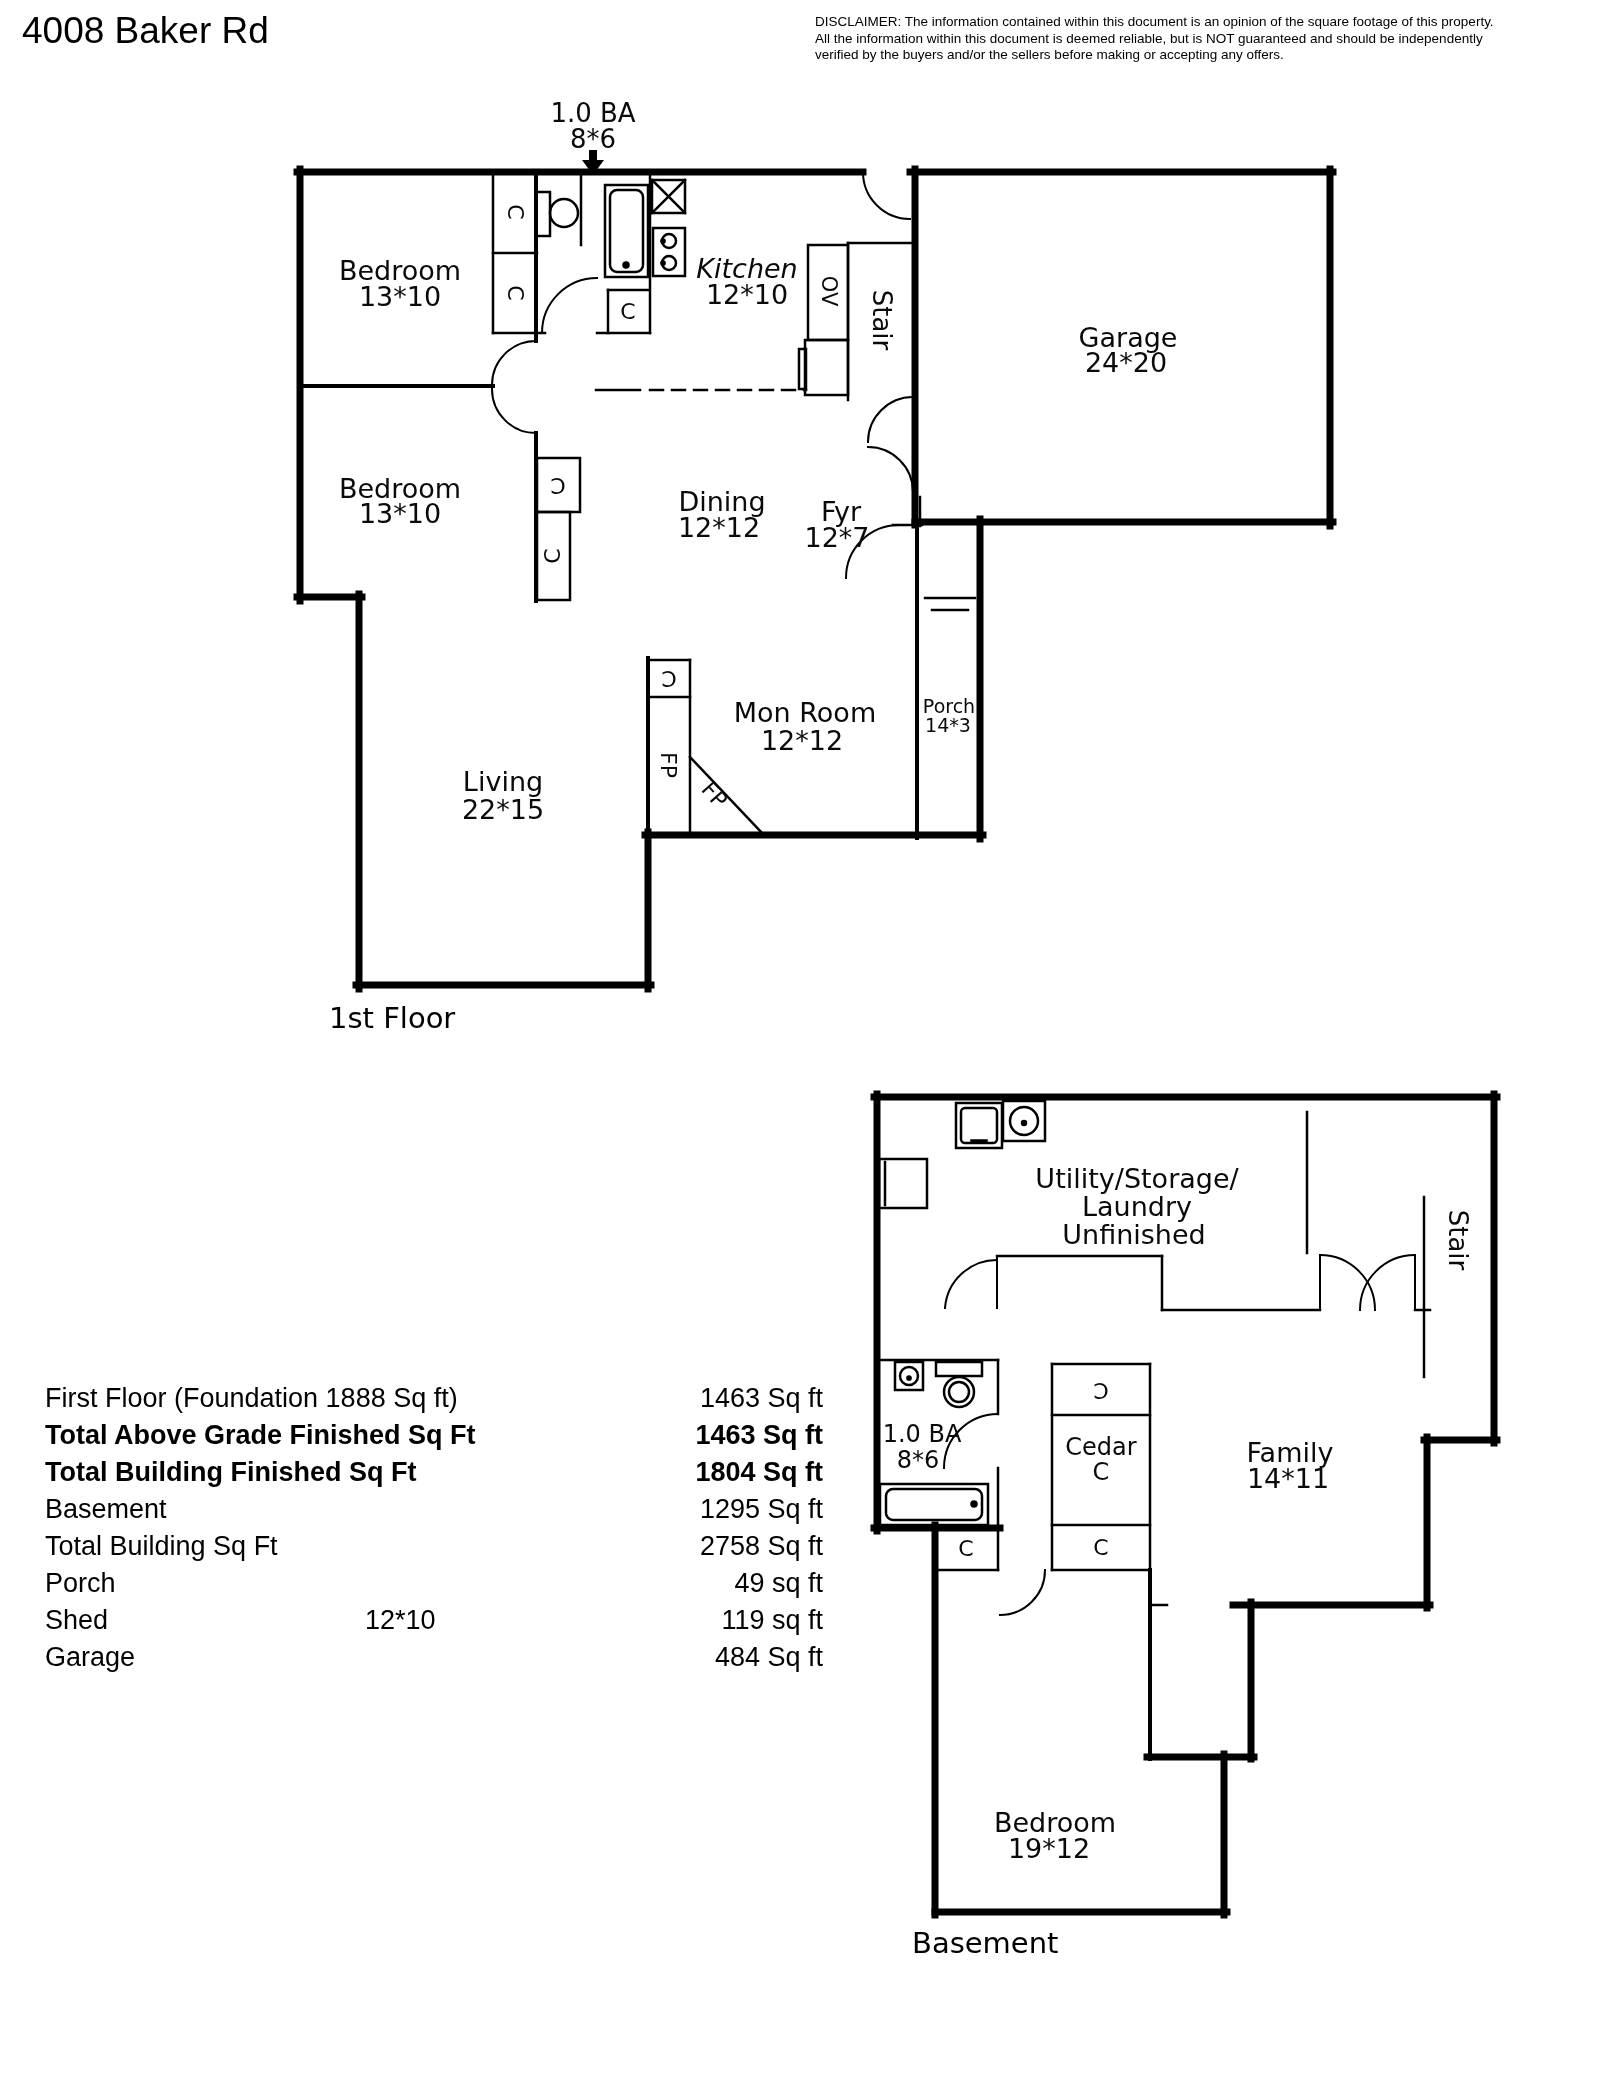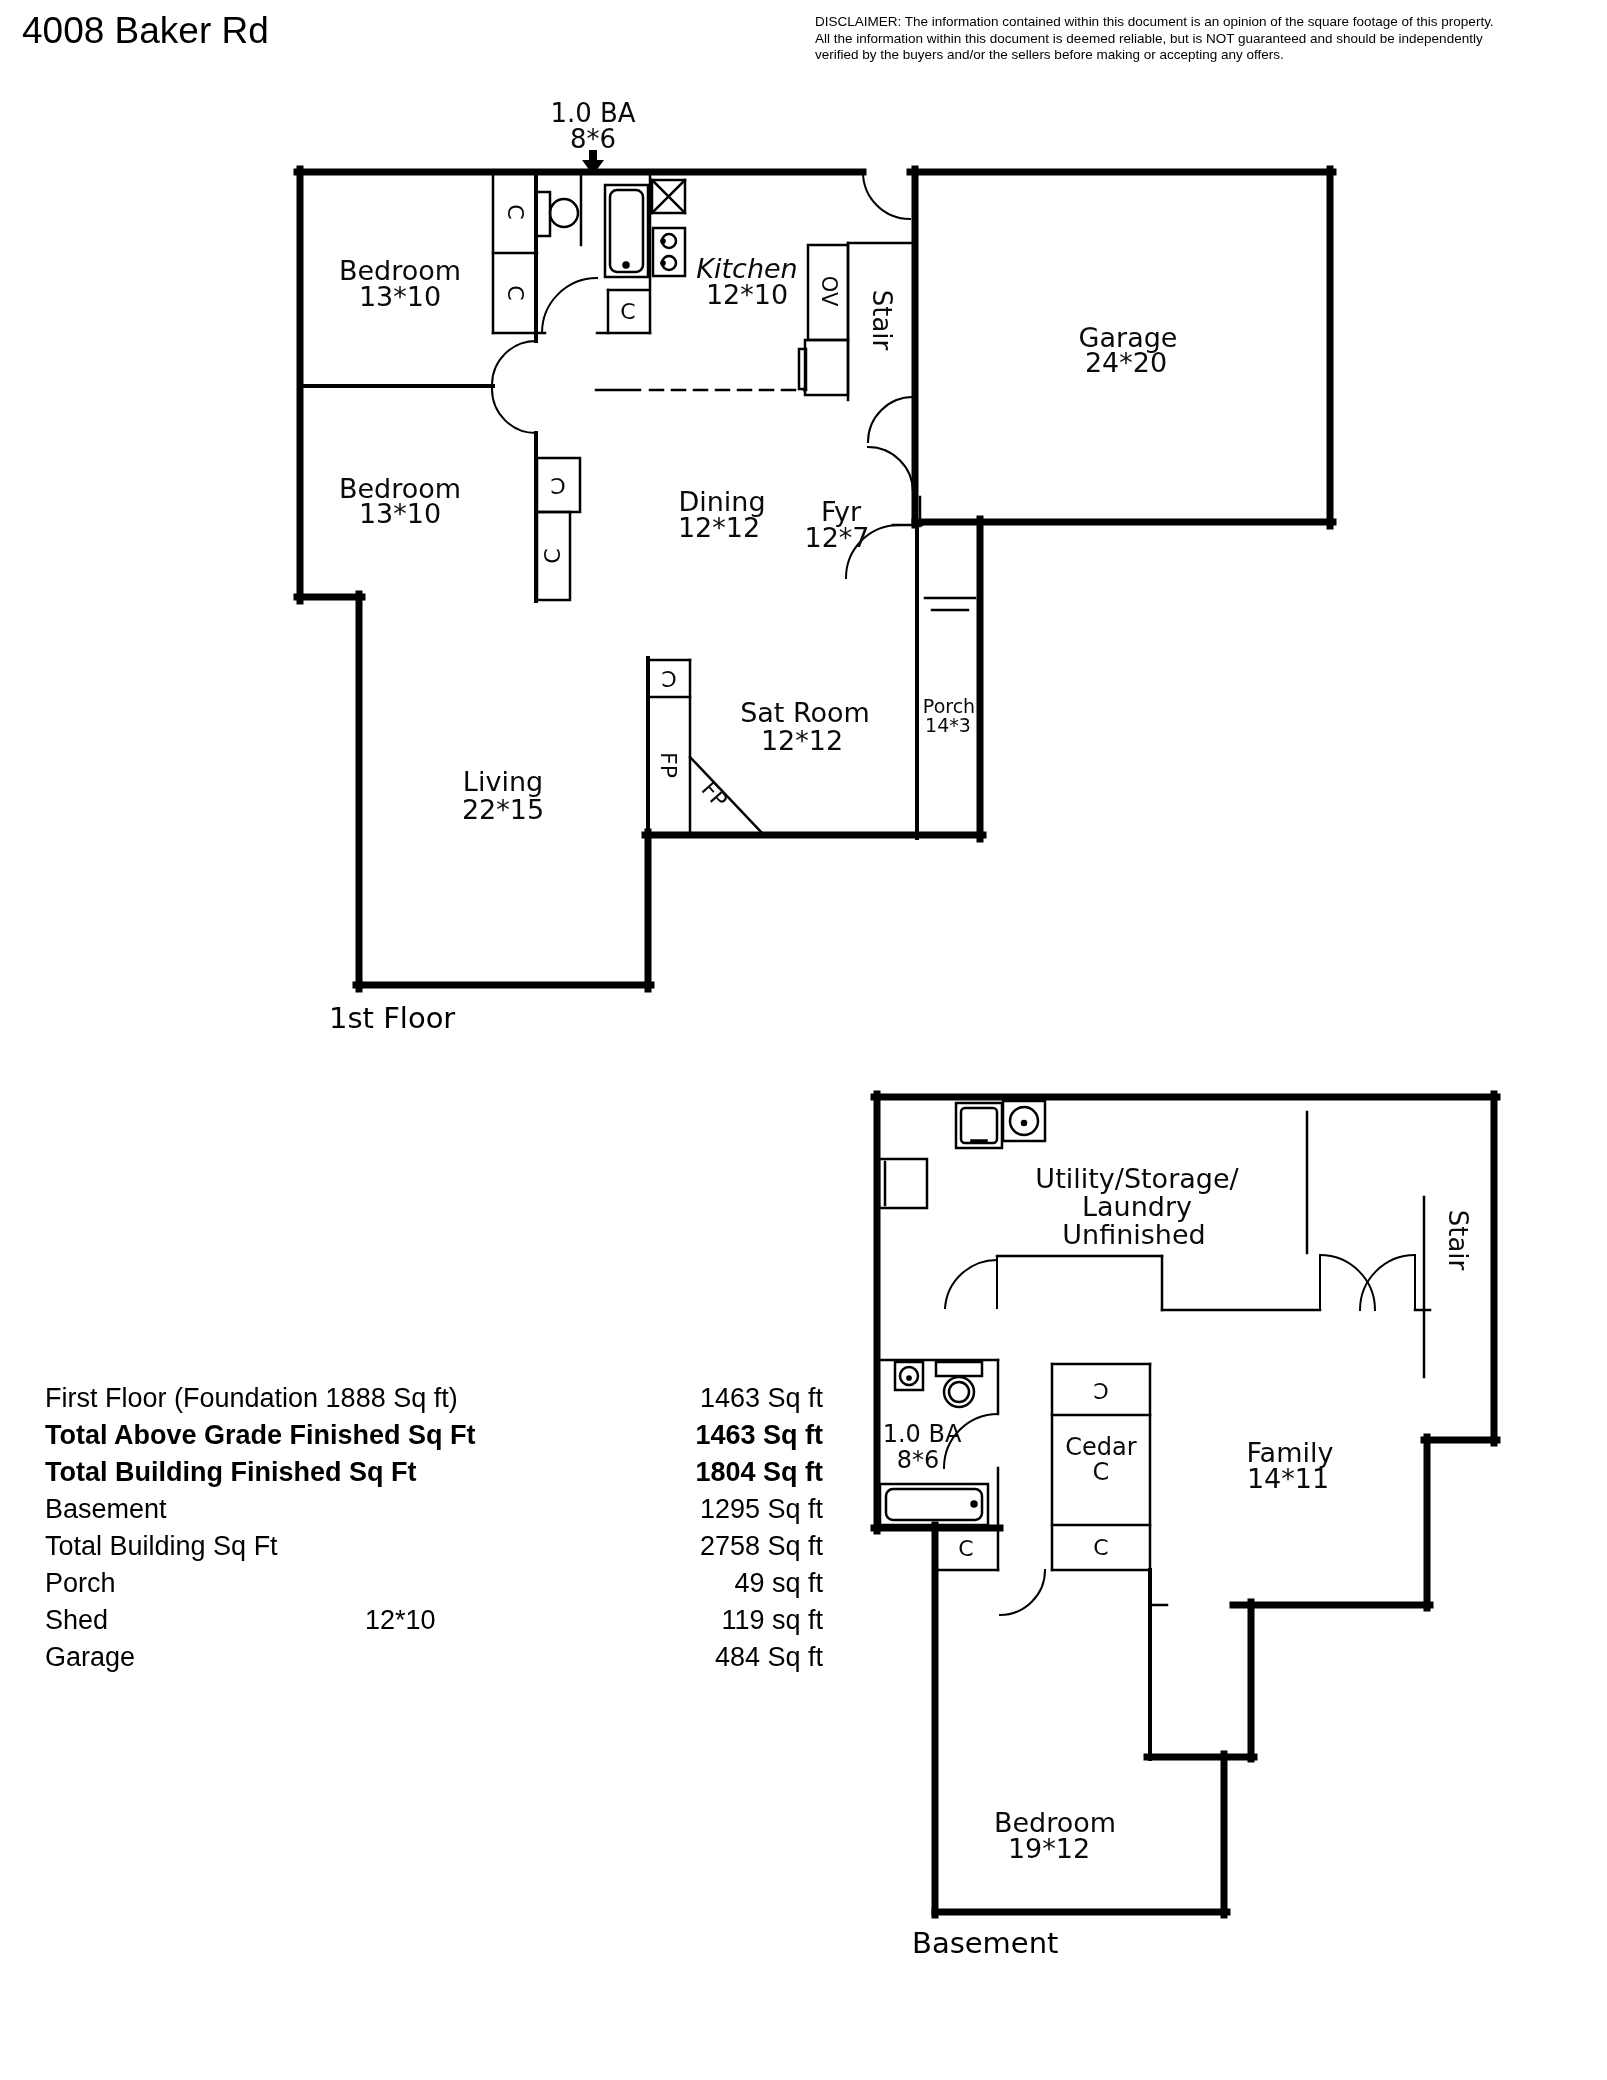--- a/index.html
+++ b/index.html
@@ -234,21 +234,21 @@
 
   <div class="lbl" style="left:400px;top:488px;">Bedroom</div>
   <div class="lbl" style="left:400px;top:513px;">13*10</div>
 
   <div class="lbl" style="left:722px;top:501px;">Dining</div>
   <div class="lbl" style="left:719px;top:527px;">12*12</div>
 
   <div class="lbl" style="left:841px;top:511px;">Fyr</div>
   <div class="lbl" style="left:837px;top:537px;">12*7</div>
 
-  <div class="lbl" style="left:805px;top:712px;">Sat Room</div>
+  <div class="lbl" style="left:805px;top:712px;">Mon Room</div>
   <div class="lbl" style="left:802px;top:740px;">12*12</div>
 
   <div class="lbl s19" style="left:949px;top:706px;">Porch</div>
   <div class="lbl s19" style="left:948px;top:725px;">14*3</div>
 
   <div class="lbl" style="left:503px;top:781px;">Living</div>
   <div class="lbl" style="left:503px;top:809px;">22*15</div>
 
   <div class="lbl s22 r90" style="left:515px;top:212px;">C</div>
   <div class="lbl s22 r90" style="left:515px;top:293px;">C</div>

